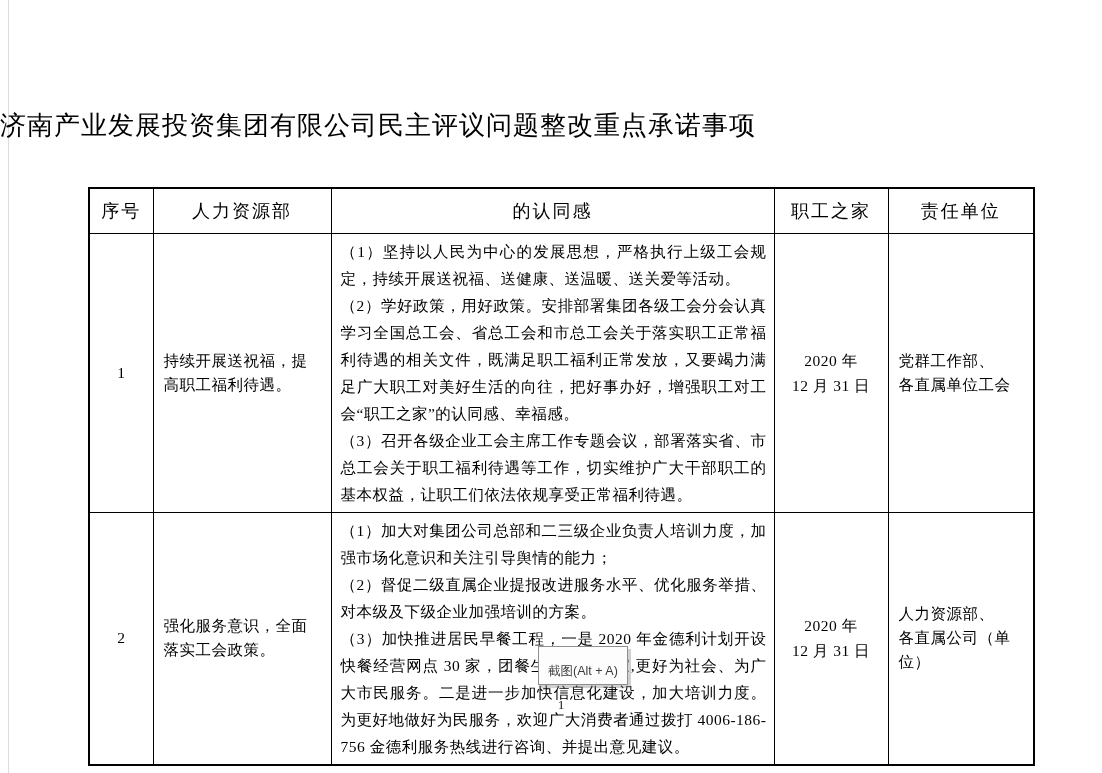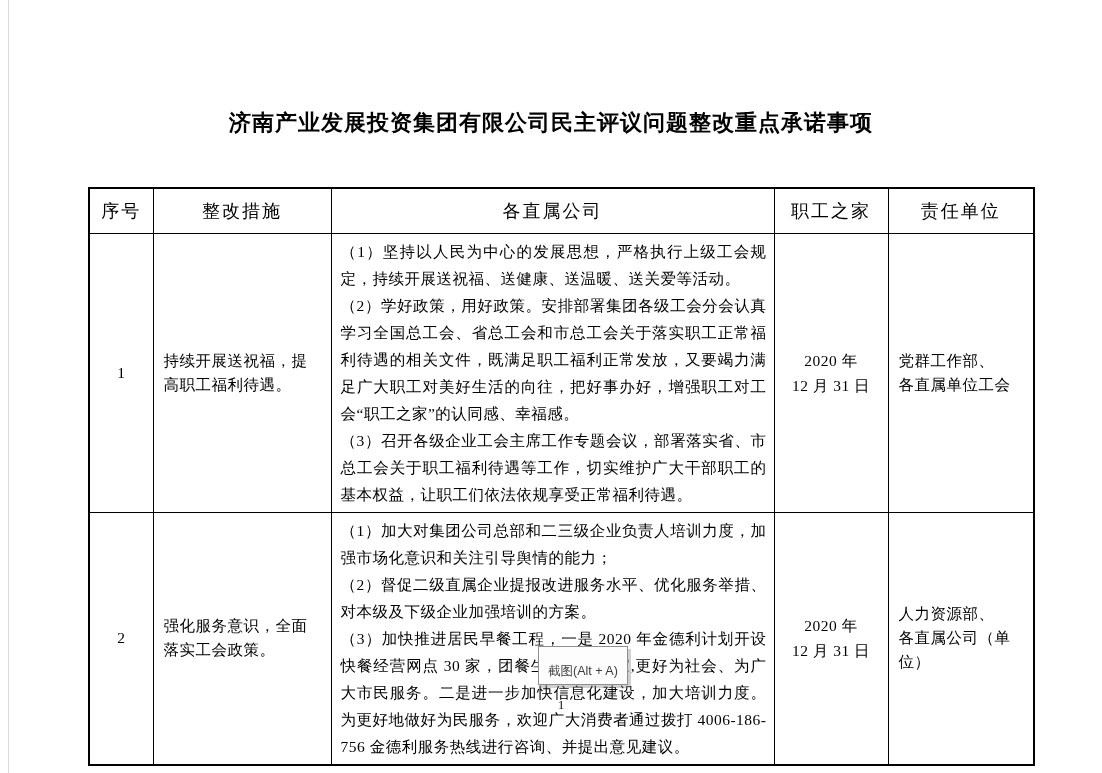--- a/index.html
+++ b/index.html
@@ -6,23 +6,22 @@
   html, body { width: 1102px; height: 773px; background: #ffffff; overflow: hidden; }
   body { font-family: "Liberation Serif", serif; color: #000; position: relative; }
 
   .page-edge {
     position: absolute; left: 8px; top: 0; width: 1px; height: 773px;
     background: #dcdcdc;
   }
 
   .doc-title {
     position: absolute; top: 108px; left: 0; width: 1102px;
-    text-align: center;
     font-family: "Liberation Serif", serif;
-    font-weight: bold; font-size: 22px; letter-spacing: 1px;
+    font-weight: normal; font-size: 26px; letter-spacing: 1px;
     color: #000;
   }
 
   table.commit-table {
     position: absolute; left: 88px; top: 187px;
     width: 945px;
     border-collapse: collapse;
     table-layout: fixed;
   }
   table.commit-table, table.commit-table th, table.commit-table td {
@@ -89,22 +88,22 @@
   <colgroup>
     <col style="width:64px">
     <col style="width:178px">
     <col style="width:443px">
     <col style="width:114px">
     <col style="width:146px">
   </colgroup>
   <thead>
     <tr>
       <th>序号</th>
-      <th>整改措施</th>
-      <th>各直属公司</th>
+      <th>人力资源部</th>
+      <th>的认同感</th>
       <th>职工之家</th>
       <th>责任单位</th>
     </tr>
   </thead>
   <tbody>
     <tr class="data-row-1">
       <td class="c-no">1</td>
       <td class="c-goal">持续开展送祝福，提高职工福利待遇。</td>
       <td class="c-measures">（1）坚持以人民为中心的发展思想，严格执行上级工会规定，持续开展送祝福、送健康、送温暖、送关爱等活动。
 （2）学好政策，用好政策。安排部署集团各级工会分会认真学习全国总工会、省总工会和市总工会关于落实职工正常福利待遇的相关文件，既满足职工福利正常发放，又要竭力满足广大职工对美好生活的向往，把好事办好，增强职工对工会“职工之家”的认同感、幸福感。

